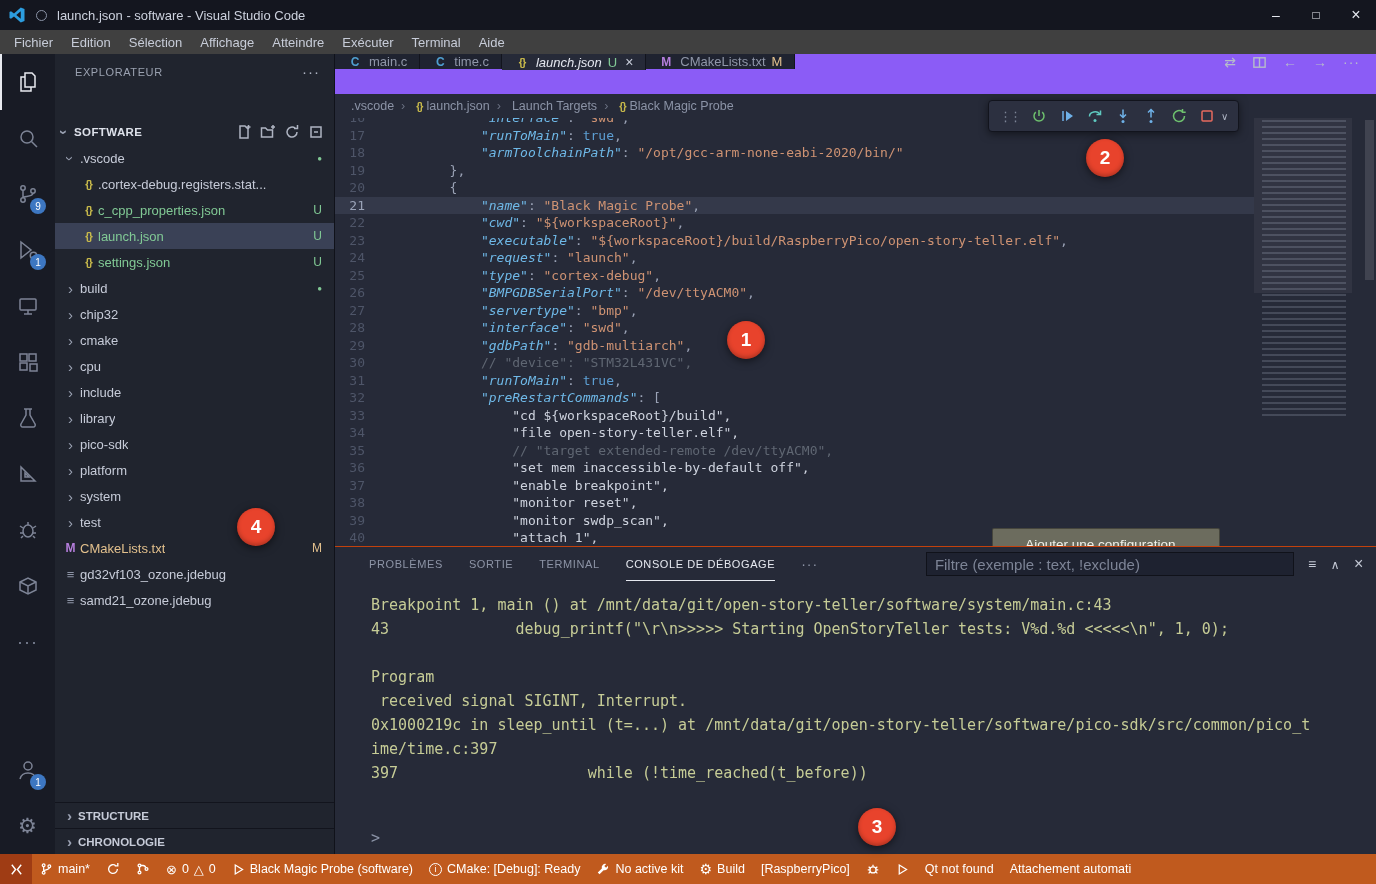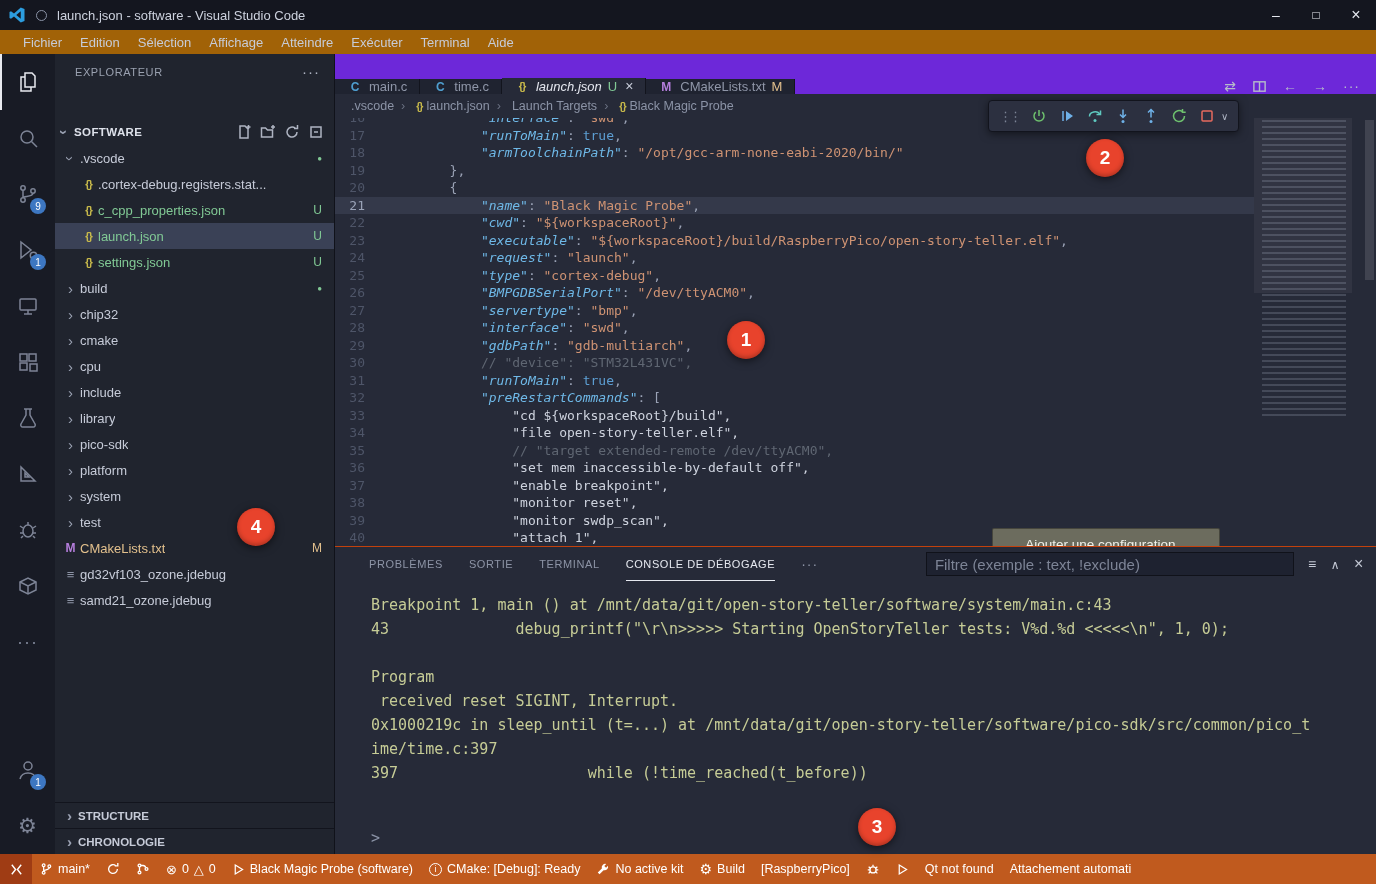--- a/index.html
+++ b/index.html
@@ -14,22 +14,22 @@
   .record-ic { width:11px; height:11px; border:1.5px solid #8b93a6; border-radius:50%;
     margin-left:10px; flex:none; }
   .win-title { margin-left:10px; white-space:nowrap; }
   .tb-spacer { flex:1; }
   .win-ctl { width:40px; height:30px; display:flex; align-items:center; justify-content:center;
     color:#e4e7ee; font-size:14px; }
   .win-ctl.min::before{content:"–";} .win-ctl.max::before{content:"□"; font-size:12px;}
   .win-ctl.cls::before{content:"×"; font-size:16px;}
 
   
-  .menubar { height:24px; background:#a16207; display:flex; align-items:center;
-    color:#c7ccd8; font-size:13px; padding-left:14px; }
+  .menubar { height:24px; background:#404040; display:flex; align-items:center;
+    color:#c7ccd8; font-size:13px; padding-left:5px; }
   .menu-item { padding:0 9px; height:100%; display:flex; align-items:center; }
 
   
   .main { display:flex; height:800px; }
 
   
   .activitybar { width:55px; background:#181b25; display:flex; flex-direction:column;
     align-items:center; color:#7d8496; }
   .ab-item { width:55px; height:56px; display:flex; align-items:center; justify-content:center;
     position:relative; }
@@ -68,21 +68,21 @@
   .row.git-m .label { color:#e2c08d; }
   .marker { margin-left:auto; font-size:12px; padding-left:6px; }
   .marker.u { color:#81c995; } .marker.m { color:#e2c08d; }
   .marker.dot { color:#81c995; font-size:8px; }
   .bottom-section { height:26px; display:flex; align-items:center; border-top:1px solid #12141d;
     font-weight:bold; font-size:11.5px; color:#c6cbd8; padding-left:6px; }
   .bottom-section .ticon { width:17px; }
 
   
   .editor-col { flex:1; min-width:0; display:flex; flex-direction:column; position:relative; }
-  .tabbar { height:40px; background:#6d28d9; display:flex; align-items:flex-end; }
+  .tabbar { height:40px; background:#8b5cf6; display:flex; align-items:flex-start; }
   .tab { display:flex; align-items:center; gap:6px; padding:0 12px; background:#1f2330;
     border-right:1px solid #12141d; color:#8f96a8; font-size:13px; white-space:nowrap; }
   .tab.active { background:#262a38; color:#e4e7ef; }
   .tab.preview .tlabel { font-style:italic; }
   .tico { display:inline-flex; width:16px; justify-content:center; }
   .tico.c::before { content:"C"; color:#4f9fd0; font-weight:bold; font-size:12px; }
   .tico.json::before { content:"{}"; color:#c7b94b; font-weight:bold; font-size:11px; letter-spacing:-1px; }
   .tico.cmakeico::before { content:"M"; color:#b57edc; font-weight:bold; font-size:12px; }
   .mod.u { color:#81c995; } .mod.m { color:#e2c08d; }
   .tab-close { color:#c9cedb; font-size:14px; padding-left:2px; }
@@ -675,21 +675,21 @@
             <span class="pi lines"></span>
             <span class="pi up"></span>
             <span class="pi close"></span>
           </span>
         </div>
         <div class="console">
           <div class="console-line">Breakpoint 1, main () at /mnt/data/git/open-story-teller/software/system/main.c:43</div>
             <div class="console-line">43              debug_printf("\r\n&gt;&gt;&gt;&gt;&gt; Starting OpenStoryTeller tests: V%d.%d &lt;&lt;&lt;&lt;&lt;\n", 1, 0);</div>
             <div class="console-line"></div>
             <div class="console-line">Program</div>
-            <div class="console-line"> received reset SIGINT, Interrupt.</div>
+            <div class="console-line"> received signal SIGINT, Interrupt.</div>
             <div class="console-line">0x1000219c in sleep_until (t=...) at /mnt/data/git/open-story-teller/software/pico-sdk/src/common/pico_t</div>
             <div class="console-line">ime/time.c:397</div>
             <div class="console-line">397                     while (!time_reached(t_before))</div>
           <div class="console-prompt">&gt;</div>
         </div>
       </div>
 
     </div>
   </div>
 

